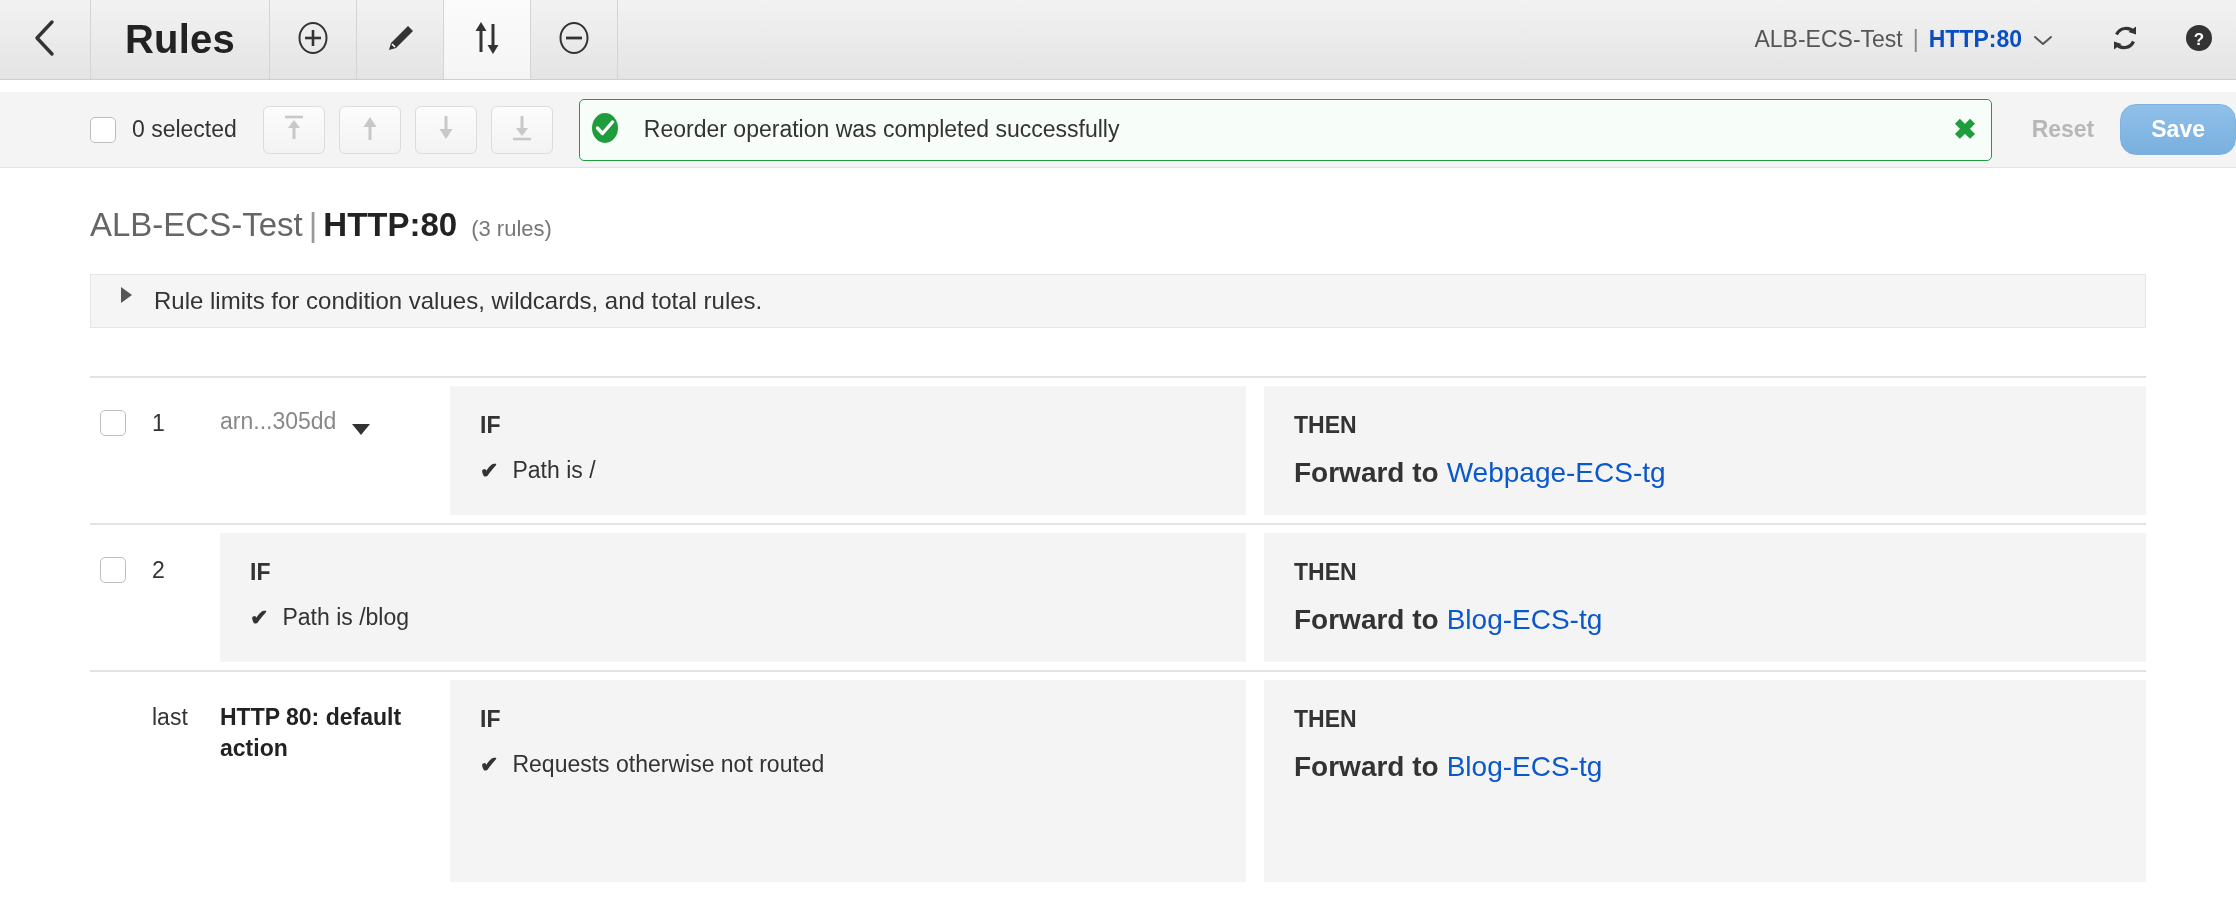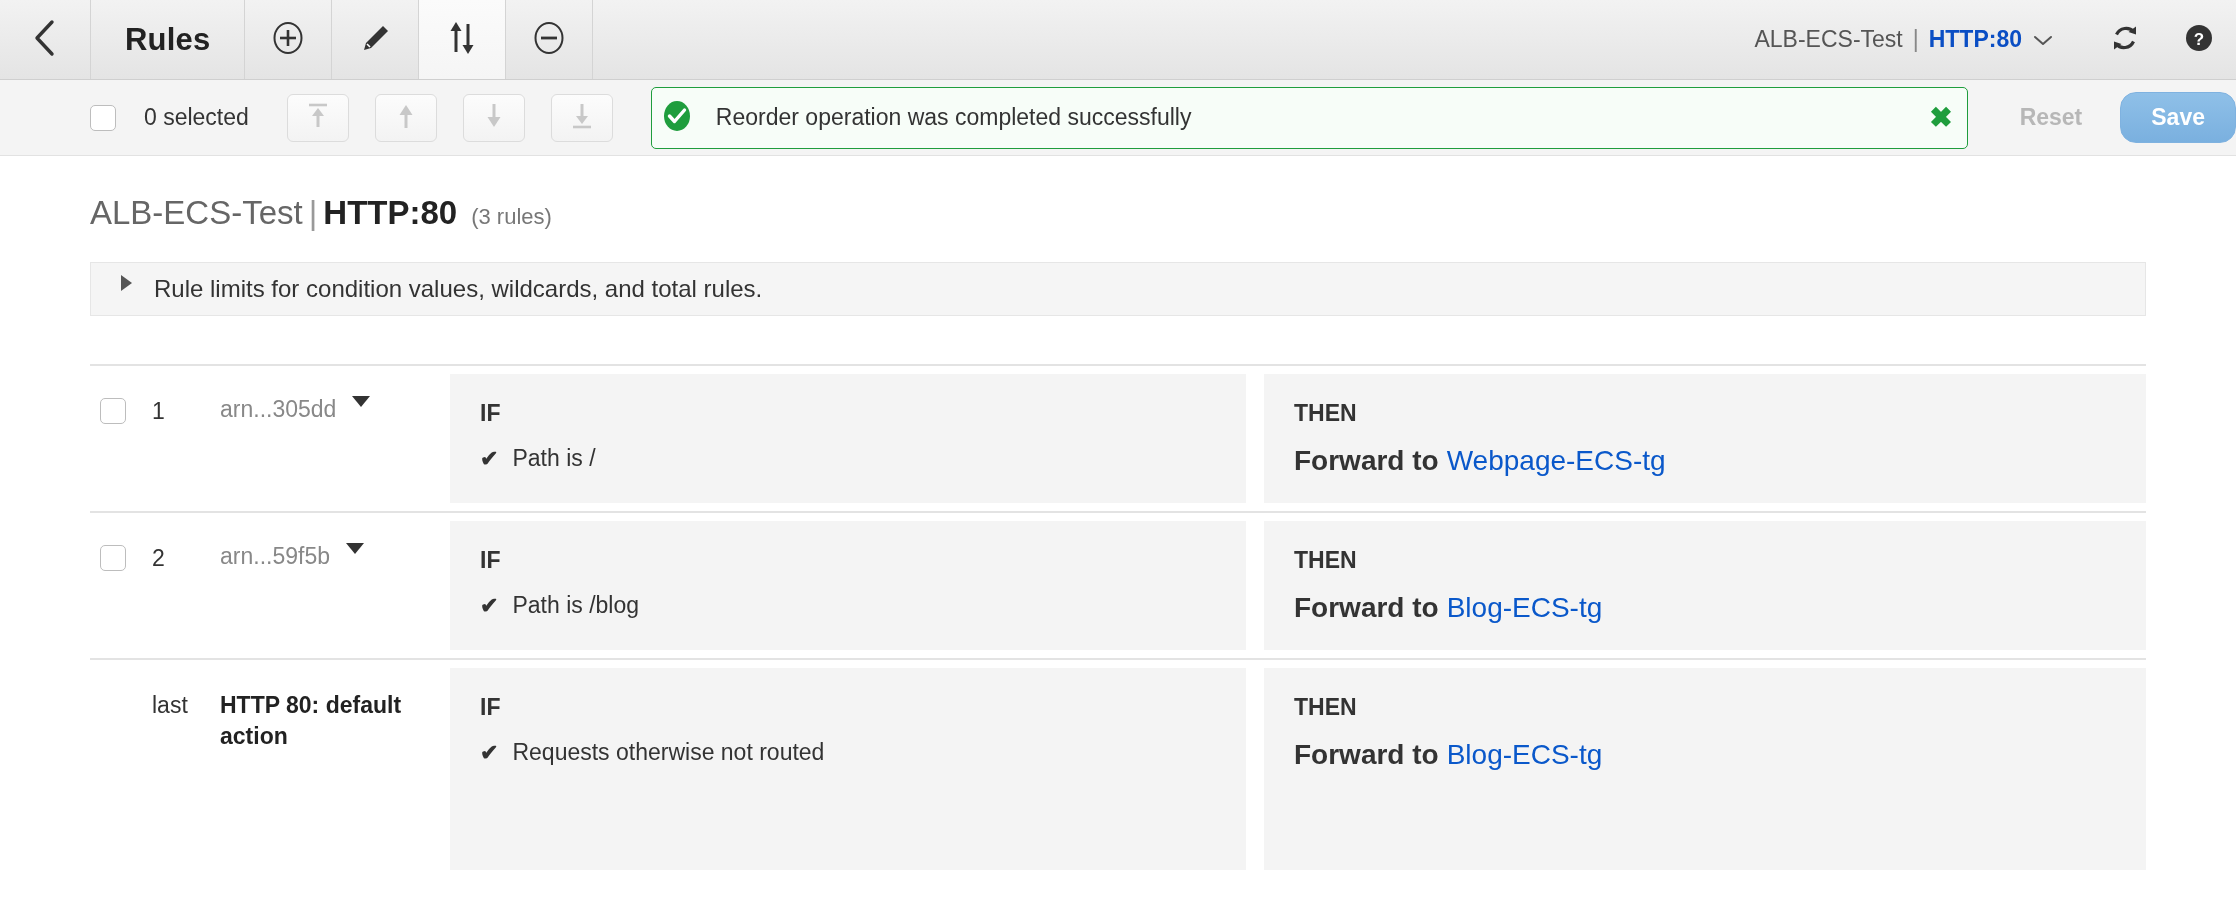--- a/index.html
+++ b/index.html
@@ -24,21 +24,21 @@
     display: flex;
     align-items: center;
     justify-content: center;
     border-right: 1px solid #d4d4d4;
     padding: 0 26px;
     color: #333;
     cursor: pointer;
   }
   .tb-cell.first { border-right: 1px solid #d4d4d4; padding: 0 32px; }
   .tb-title {
-    font-size: 31px;
+    font-size: 40px;
     font-weight: bold;
     color: #222;
     padding: 0 34px;
     letter-spacing: .2px;
   }
   .tb-cell.active {
     background: linear-gradient(to bottom, #fbfbfb 0%, #f5f5f5 100%);
   }
   .tb-spacer { flex: 1; border-right: none; }
   .tb-right {
@@ -65,21 +65,22 @@
 
   
   #action-bar {
     position: relative;
     height: 76px;
     background: #f4f4f4;
     border-bottom: 1px solid #e2e2e2;
     display: flex;
     align-items: center;
     padding: 0 22px 0 90px;
-    gap: 12px;
+    gap: 0;
+    margin-top: 12px;
   }
   .cbx {
     width: 26px; height: 26px;
     border: 1px solid #bdbdbd;
     border-radius: 5px;
     background: #fff;
     cursor: pointer;
     flex: none;
   }
   .selected-count {
@@ -202,21 +203,21 @@
   }
   .col-name {
     width: 230px;
     padding-top: 30px;
     padding-right: 20px;
   }
   .arn {
     font-size: 23px;
     color: #888;
     display: inline-flex;
-    align-items: flex-start;
+    align-items: flex-end;
     gap: 16px;
     cursor: pointer;
   }
   .caret {
     width: 0; height: 0;
     border-top: 11px solid #333;
     border-left: 9px solid transparent;
     border-right: 9px solid transparent;
   }
   .default-name {
@@ -459,26 +460,20 @@
           <b>Forward to</b><a>Webpage-ECS-tg</a>
         </div>
       </div>
     </div>
 
     <div class="rule-row">
       <div class="col-sel">
         <span class="cbx"></span>
         <span class="num">2</span>
       </div>
-      <div class="col-name">
-        <span class="arn">
-          <span>arn...59f5b</span>
-          <span class="caret"></span>
-        </span>
-      </div>
       <div class="col-if">
         <div class="blk-label">IF</div>
         <div class="cond">
           <span class="check">✔</span>
           <span>Path is /blog</span>
         </div>
       </div>
       <div class="col-then">
         <div class="blk-label">THEN</div>
         <div class="action">

